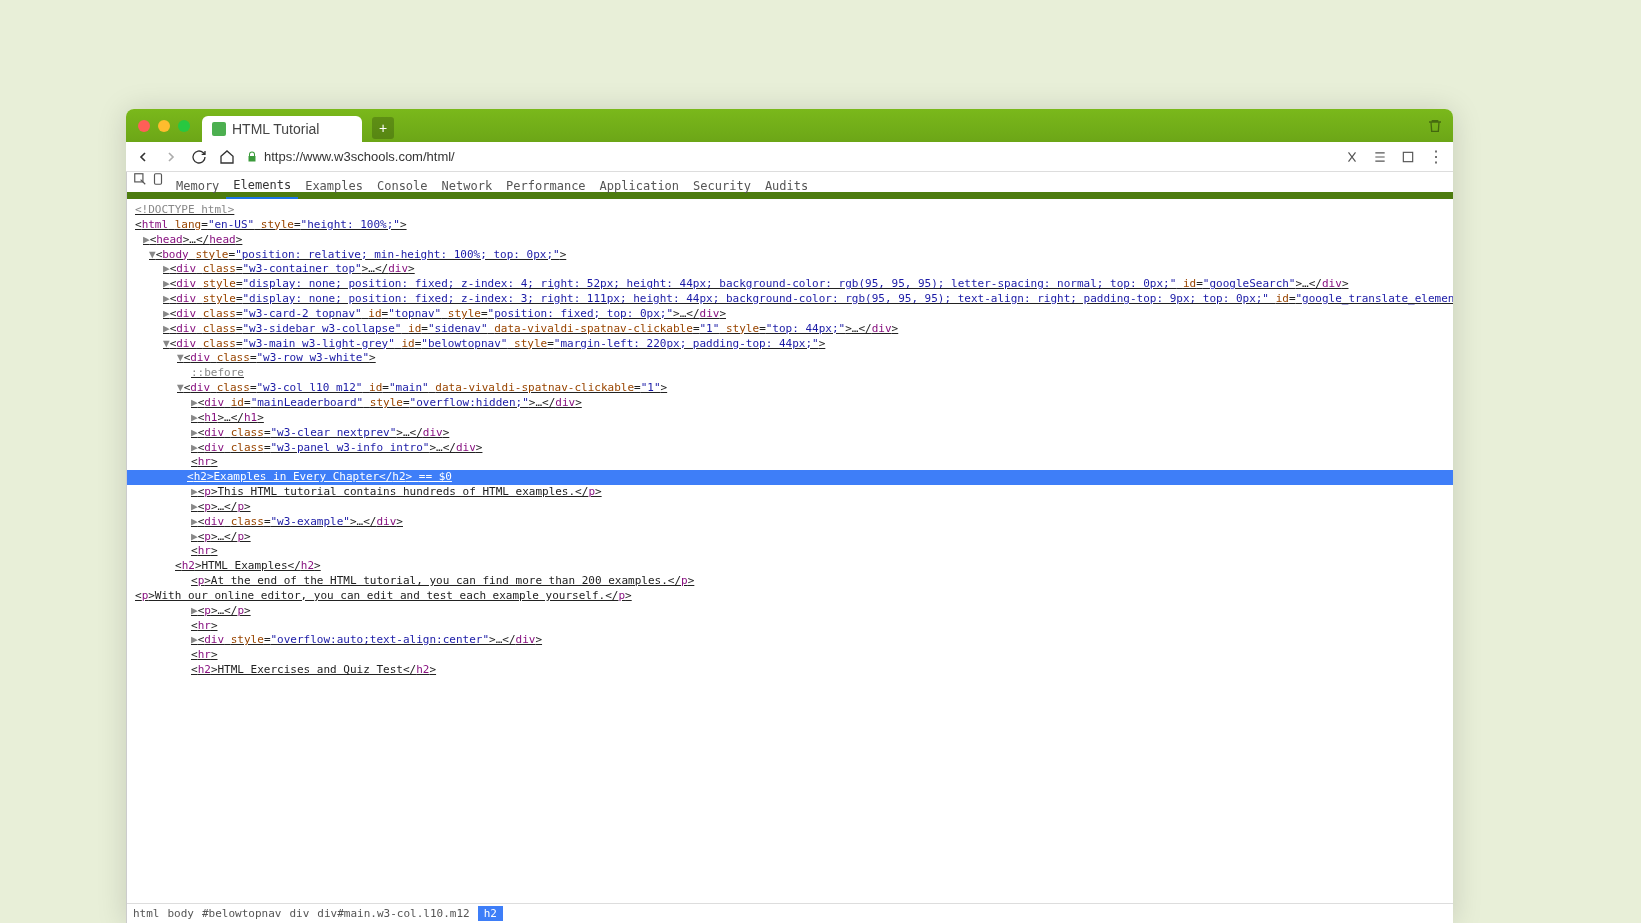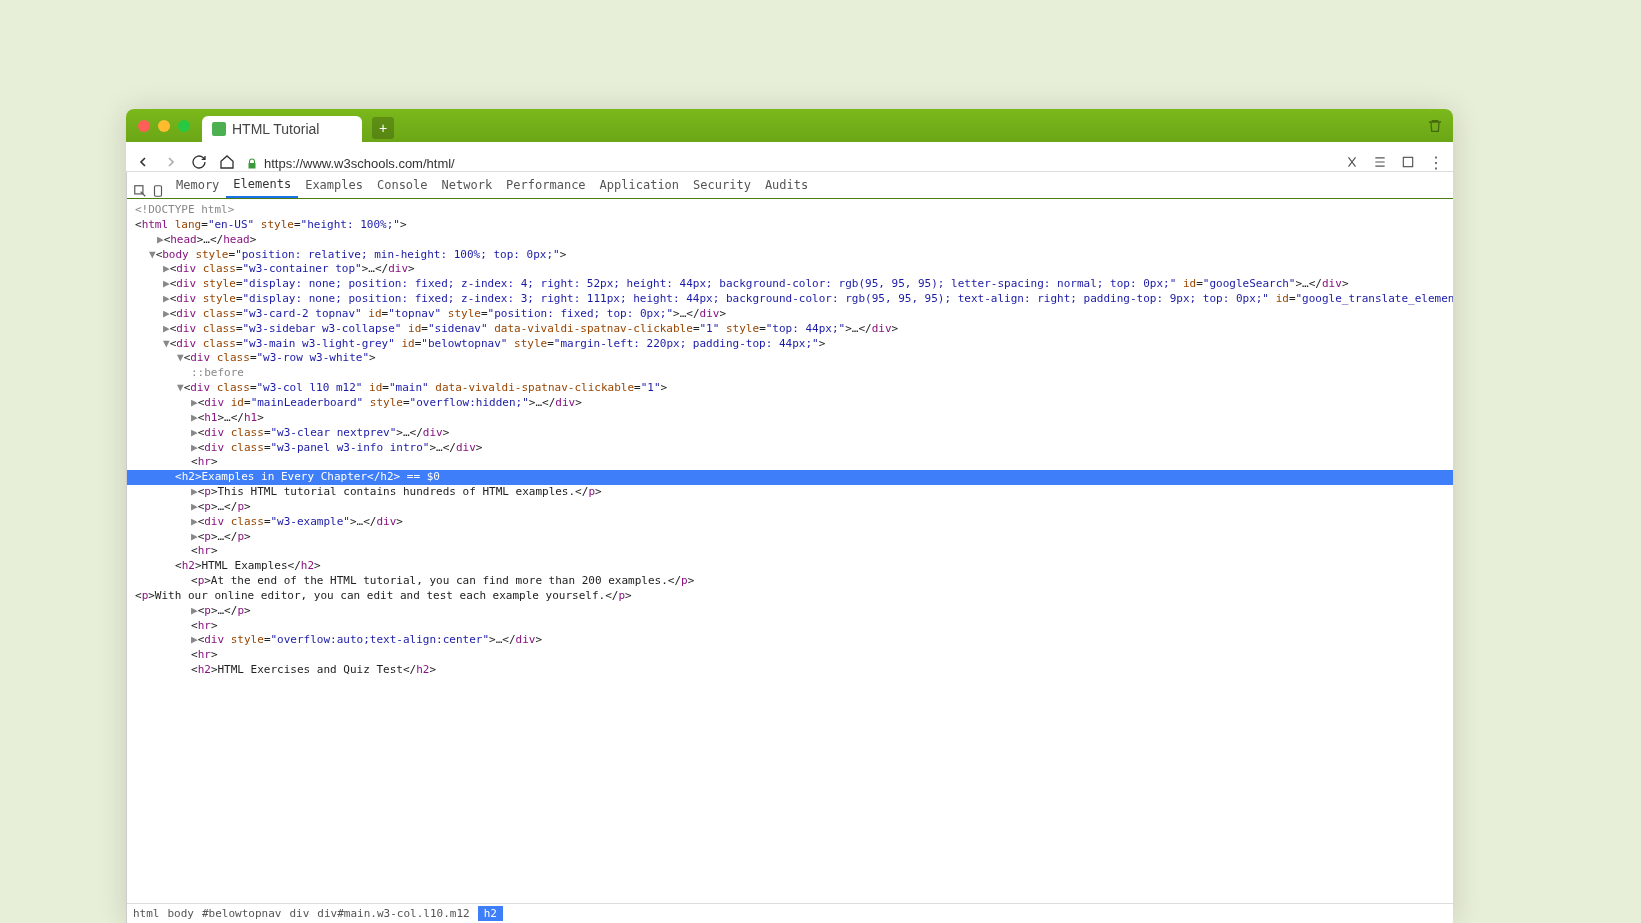--- a/index.html
+++ b/index.html
@@ -7,21 +7,21 @@
 .browser { position: absolute; left: 126px; top: 109px; width: 1327px; height: 814px; background: #fff; border-radius: 8px 8px 0 0; box-shadow: 0 2px 30px rgba(0,0,0,0.15); overflow: hidden; }
 
 .tabbar { height: 33px; background: linear-gradient(#7ab81b,#6ca617); display: flex; align-items: flex-end; padding-left: 8px; }
 .traffic { display: flex; gap: 8px; align-items: center; height: 100%; padding: 0 6px 0 4px; }
 .dot { width: 12px; height: 12px; border-radius: 50%; }
 .tab { background: #fff; height: 26px; min-width: 160px; border-radius: 6px 6px 0 0; display: flex; align-items: center; padding: 0 10px; font-size: 14px; color: #444; gap: 6px; margin-left: 6px; }
 .tab .favicon { width: 14px; height: 14px; background: #4caf50; border-radius: 2px; }
 .newtab { width: 22px; height: 22px; background: rgba(0,0,0,0.2); color: #fff; display: flex; align-items: center; justify-content: center; border-radius: 3px; margin: 0 0 3px 10px; font-size: 14px; }
 .trash { margin-left: auto; margin-right: 10px; color: rgba(0,0,0,0.4); align-self: center; }
 
-.addr { height: 30px; border-bottom: 1px solid #ddd; display: flex; align-items: flex-end; padding: 0 8px; gap: 10px; background: #fff; }
+.addr { height: 30px; border-bottom: 1px solid #ddd; display: flex; align-items: center; padding: 0 8px; gap: 10px; background: #fff; }
 .addr .ico { width: 18px; height: 18px; color: #555; display: flex; align-items: center; justify-content: center; }
 .urlbox { flex: 1; display: flex; align-items: center; gap: 6px; font-size: 13px; color: #333; }
 .lock { color: #3a9a3a; }
 .addr-right { display: flex; gap: 10px; color: #555; }
 
 .content { display: flex; height: calc(100% - 63px); }
 .page { width: 640px; border-right: 1px solid #ccc; overflow: hidden; background: #fff; }
 .devtools { flex: 1; display: flex; background: #fff; font-family: Menlo, Consolas, monospace; font-size: 11px; }
 
 .topnav { height: 36px; background: #5f5f5f; display: flex; align-items: center; color: #fff; }
@@ -29,25 +29,25 @@
 .topnav .spacer { flex: 1; }
 
 .pagebody { padding: 12px 12px 0 12px; }
 .prevnext { display: flex; justify-content: space-between; margin-bottom: 14px; }
 .sel-bar { height: 8px; background: #f7c58e; margin-top: 10px; }
 .sel-h2 { background: #accde9; padding: 6px 0 6px 0; }
 .sel-h2 h2 { font-size: 30px; font-weight: 400; color: #333; padding-left: 0; }
 .para { font-size: 15px; color: #222; margin-top: 14px; line-height: 1.4; }
 
 .dt-left { flex: 1; min-width: 0; border-right: 1px solid #ddd; display: flex; flex-direction: column; }
-.dt-tabs { height: 27px; border-bottom: 1px solid #4d7c0f; display: flex; align-items: flex-end; padding: 0 6px; gap: 4px; font-size: 12px; color: #555; }
+.dt-tabs { height: 27px; border-bottom: 7px solid #4d7c0f; display: flex; align-items: flex-start; padding: 0 6px; gap: 4px; font-size: 12px; color: #555; }
 .dt-tabs .t { padding: 0 7px; height: 27px; display: flex; align-items: center; }
 .dt-tabs .t.active { border-bottom: 2px solid #1a73e8; color: #333; }
 .dt-dom { flex: 1; overflow: hidden; padding: 4px 0 0 0; line-height: 1.35; color: #222; }
-.dt-dom .ln { white-space: pre; padding-left: 8px; }
+.dt-dom .ln { white-space: pre; padding-left: 8px; text-decoration: underline; }
 .dt-dom .sel { background: #3e7ef8; color: #fff; }
 .dt-dom .sel .tg, .dt-dom .sel .at, .dt-dom .sel .st, .dt-dom .sel .eq { color: #fff; }
 .tg { color: #881280; }
 .at { color: #994500; }
 .st { color: #1a1aa6; }
 .gr { color: #888; }
 .eq { color: #888; }
 .carets { color: #888; }
 .dt-bc { height: 20px; border-top: 1px solid #ddd; display: flex; align-items: center; font-size: 11px; color: #555; padding: 0 6px; gap: 8px; }
 .dt-bc .last { background: #3e7ef8; color: #fff; padding: 1px 6px; }
@@ -178,37 +178,37 @@
               <div class="t">Performance</div>
               <div class="t">Application</div>
               <div class="t">Security</div>
               <div class="t">Audits</div>
             </div>
 
         </div>
         <div class="dt-dom" id="dt-dom">
             <div class="ln" style="padding-left: 8px;"><span class="gr">&lt;!DOCTYPE html&gt;</span></div>
             <div class="ln" style="padding-left: 8px;">&lt;<span class="tg">html</span> <span class="at">lang</span>=<span class="st">"en-US"</span> <span class="at">style</span>=<span class="st">"height: 100%;"</span>&gt;</div>
-            <div class="ln" style="padding-left: 30px;"><span class="carets">▶</span>&lt;<span class="tg">head</span>&gt;…&lt;/<span class="tg">head</span>&gt;</div>
+            <div class="ln" style="padding-left: 16px;"><span class="carets">▶</span>&lt;<span class="tg">head</span>&gt;…&lt;/<span class="tg">head</span>&gt;</div>
             <div class="ln" style="padding-left: 22px;"><span class="carets">▼</span>&lt;<span class="tg">body</span> <span class="at">style</span>=<span class="st">"position: relative; min-height: 100%; top: 0px;"</span>&gt;</div>
             <div class="ln" style="padding-left: 36px;"><span class="carets">▶</span>&lt;<span class="tg">div</span> <span class="at">class</span>=<span class="st">"w3-container top"</span>&gt;…&lt;/<span class="tg">div</span>&gt;</div>
             <div class="ln" style="padding-left: 36px;"><span class="carets">▶</span>&lt;<span class="tg">div</span> <span class="at">style</span>=<span class="st">"display: none; position: fixed; z-index: 4; right: 52px; height: 44px; background-color: rgb(95, 95, 95); letter-spacing: normal; top: 0px;"</span> <span class="at">id</span>=<span class="st">"googleSearch"</span>&gt;…&lt;/<span class="tg">div</span>&gt;</div>
             <div class="ln" style="padding-left: 36px;"><span class="carets">▶</span>&lt;<span class="tg">div</span> <span class="at">style</span>=<span class="st">"display: none; position: fixed; z-index: 3; right: 111px; height: 44px; background-color: rgb(95, 95, 95); text-align: right; padding-top: 9px; top: 0px;"</span> <span class="at">id</span>=<span class="st">"google_translate_element"</span>&gt;…&lt;/&gt;</div>
             <div class="ln" style="padding-left: 36px;"><span class="carets">▶</span>&lt;<span class="tg">div</span> <span class="at">class</span>=<span class="st">"w3-card-2 topnav"</span> <span class="at">id</span>=<span class="st">"topnav"</span> <span class="at">style</span>=<span class="st">"position: fixed; top: 0px;"</span>&gt;…&lt;/<span class="tg">div</span>&gt;</div>
             <div class="ln" style="padding-left: 36px;"><span class="carets">▶</span>&lt;<span class="tg">div</span> <span class="at">class</span>=<span class="st">"w3-sidebar w3-collapse"</span> <span class="at">id</span>=<span class="st">"sidenav"</span> <span class="at">data-vivaldi-spatnav-clickable</span>=<span class="st">"1"</span> <span class="at">style</span>=<span class="st">"top: 44px;"</span>&gt;…&lt;/<span class="tg">div</span>&gt;</div>
             <div class="ln" style="padding-left: 36px;"><span class="carets">▼</span>&lt;<span class="tg">div</span> <span class="at">class</span>=<span class="st">"w3-main w3-light-grey"</span> <span class="at">id</span>=<span class="st">"belowtopnav"</span> <span class="at">style</span>=<span class="st">"margin-left: 220px; padding-top: 44px;"</span>&gt;</div>
             <div class="ln" style="padding-left: 50px;"><span class="carets">▼</span>&lt;<span class="tg">div</span> <span class="at">class</span>=<span class="st">"w3-row w3-white"</span>&gt;</div>
             <div class="ln" style="padding-left: 64px;"><span class="gr">::before</span></div>
             <div class="ln" style="padding-left: 50px;"><span class="carets">▼</span>&lt;<span class="tg">div</span> <span class="at">class</span>=<span class="st">"w3-col l10 m12"</span> <span class="at">id</span>=<span class="st">"main"</span> <span class="at">data-vivaldi-spatnav-clickable</span>=<span class="st">"1"</span>&gt;</div>
             <div class="ln" style="padding-left: 64px;"><span class="carets">▶</span>&lt;<span class="tg">div</span> <span class="at">id</span>=<span class="st">"mainLeaderboard"</span> <span class="at">style</span>=<span class="st">"overflow:hidden;"</span>&gt;…&lt;/<span class="tg">div</span>&gt;</div>
             <div class="ln" style="padding-left: 64px;"><span class="carets">▶</span>&lt;<span class="tg">h1</span>&gt;…&lt;/<span class="tg">h1</span>&gt;</div>
             <div class="ln" style="padding-left: 64px;"><span class="carets">▶</span>&lt;<span class="tg">div</span> <span class="at">class</span>=<span class="st">"w3-clear nextprev"</span>&gt;…&lt;/<span class="tg">div</span>&gt;</div>
             <div class="ln" style="padding-left: 64px;"><span class="carets">▶</span>&lt;<span class="tg">div</span> <span class="at">class</span>=<span class="st">"w3-panel w3-info intro"</span>&gt;…&lt;/<span class="tg">div</span>&gt;</div>
             <div class="ln" style="padding-left: 64px;">&lt;<span class="tg">hr</span>&gt;</div>
-            <div class="ln sel" style="padding-left: 48px;">&lt;<span class="tg">h2</span>&gt;Examples in Every Chapter&lt;/<span class="tg">h2</span>&gt; <span class="eq">== $0</span></div>
+            <div class="ln sel" style="padding-left: 60px;">&lt;<span class="tg">h2</span>&gt;Examples in Every Chapter&lt;/<span class="tg">h2</span>&gt; <span class="eq">== $0</span></div>
             <div class="ln" style="padding-left: 64px;"><span class="carets">▶</span>&lt;<span class="tg">p</span>&gt;This HTML tutorial contains hundreds of HTML examples.&lt;/<span class="tg">p</span>&gt;</div>
             <div class="ln" style="padding-left: 64px;"><span class="carets">▶</span>&lt;<span class="tg">p</span>&gt;…&lt;/<span class="tg">p</span>&gt;</div>
             <div class="ln" style="padding-left: 64px;"><span class="carets">▶</span>&lt;<span class="tg">div</span> <span class="at">class</span>=<span class="st">"w3-example"</span>&gt;…&lt;/<span class="tg">div</span>&gt;</div>
             <div class="ln" style="padding-left: 64px;"><span class="carets">▶</span>&lt;<span class="tg">p</span>&gt;…&lt;/<span class="tg">p</span>&gt;</div>
             <div class="ln" style="padding-left: 64px;">&lt;<span class="tg">hr</span>&gt;</div>
             <div class="ln" style="padding-left: 48px;">&lt;<span class="tg">h2</span>&gt;HTML Examples&lt;/<span class="tg">h2</span>&gt;</div>
             <div class="ln" style="padding-left: 64px;">&lt;<span class="tg">p</span>&gt;At the end of the HTML tutorial, you can find more than 200 examples.&lt;/<span class="tg">p</span>&gt;</div>
             <div class="ln" style="">&lt;<span class="tg">p</span>&gt;With our online editor, you can edit and test each example yourself.&lt;/<span class="tg">p</span>&gt;</div>
             <div class="ln" style="padding-left: 64px;"><span class="carets">▶</span>&lt;<span class="tg">p</span>&gt;…&lt;/<span class="tg">p</span>&gt;</div>
             <div class="ln" style="padding-left: 64px;">&lt;<span class="tg">hr</span>&gt;</div>

